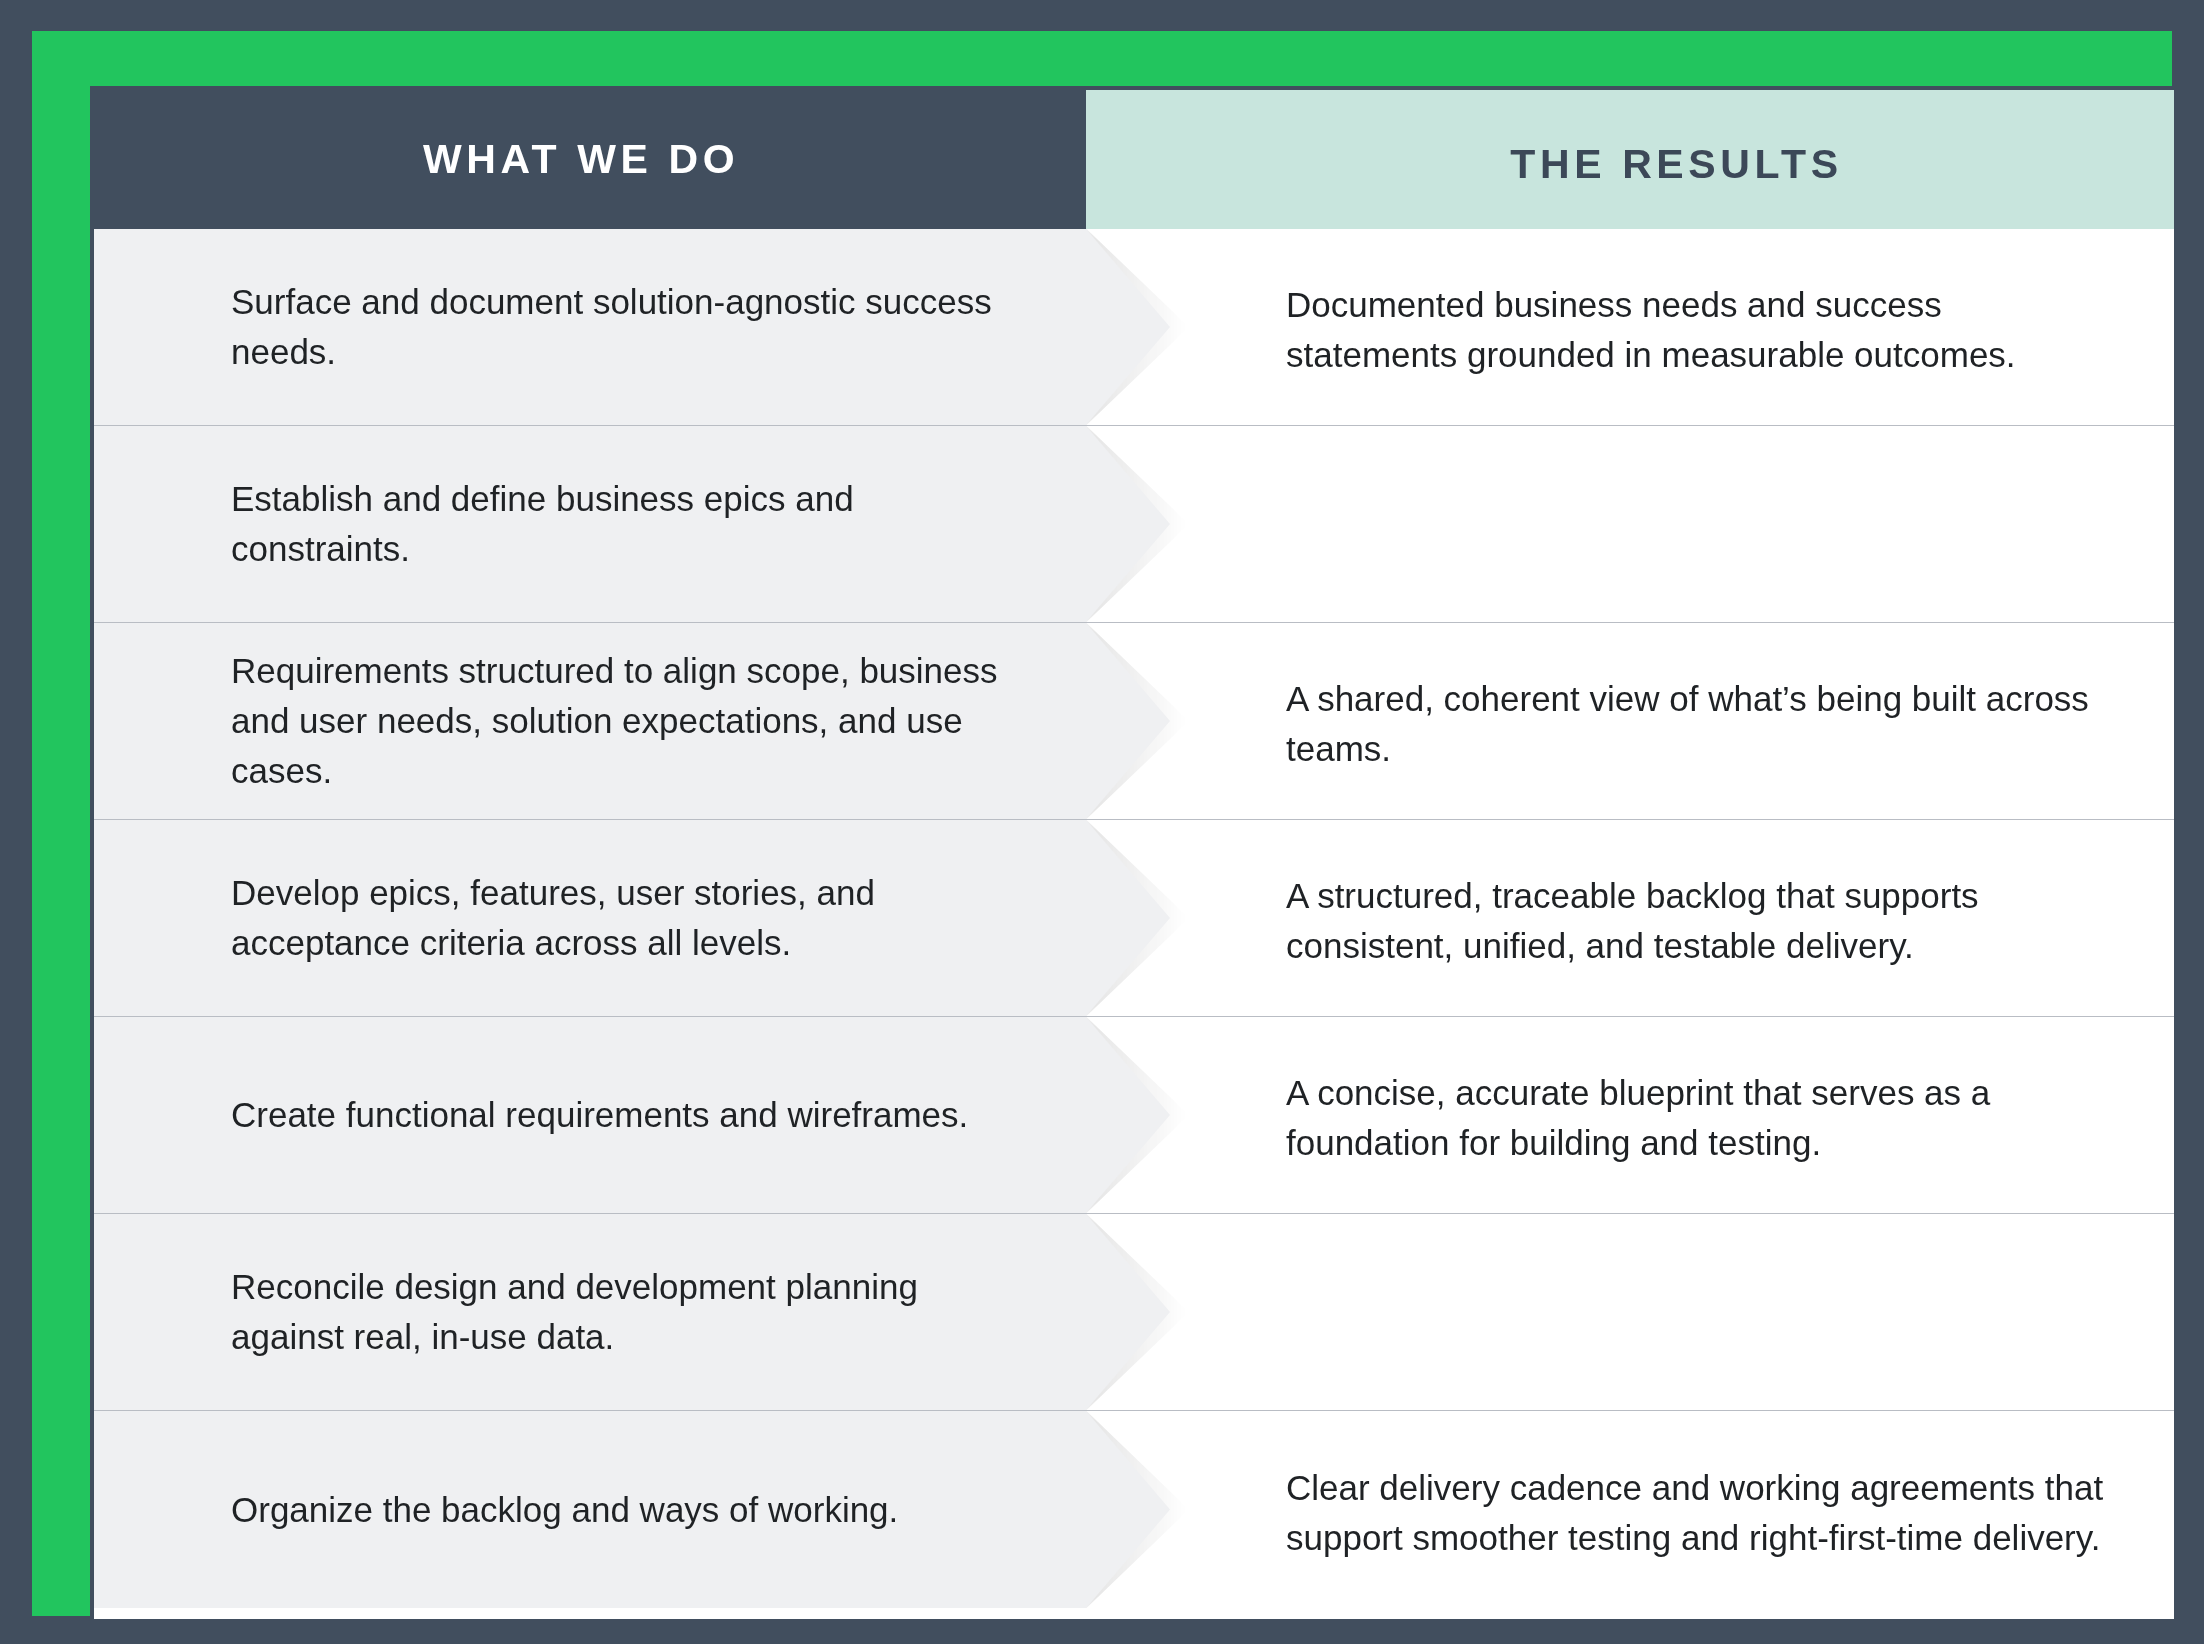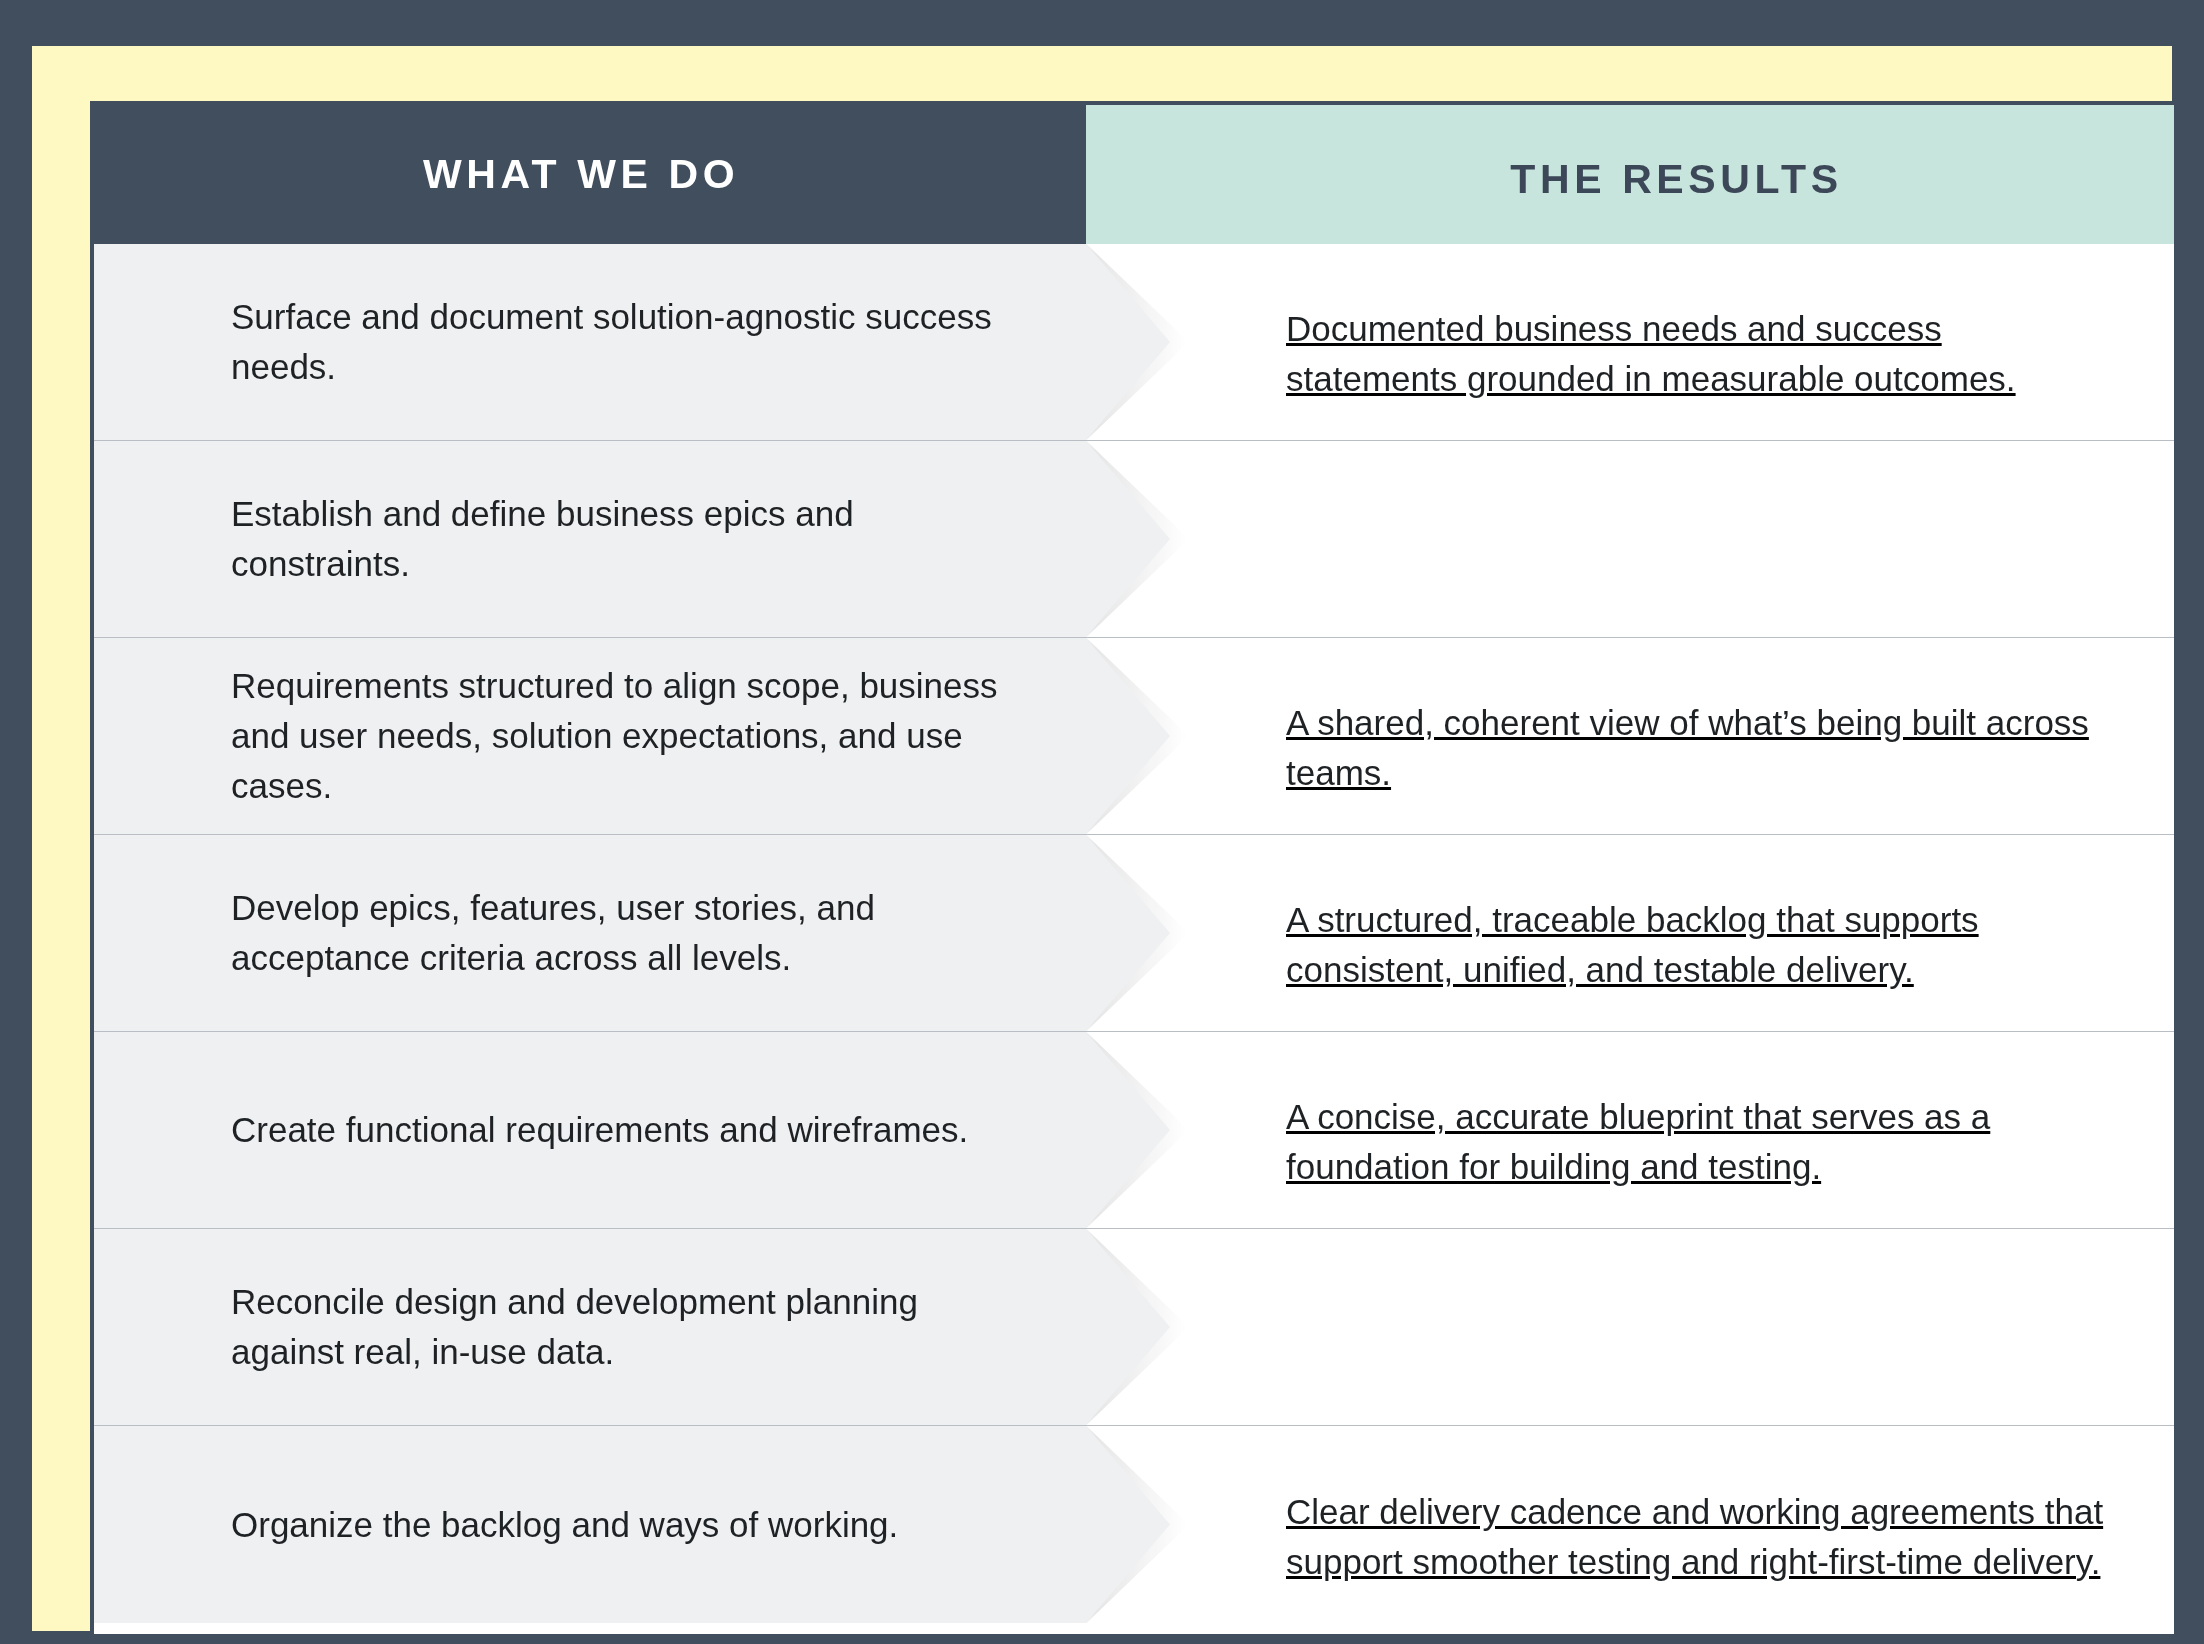--- a/index.html
+++ b/index.html
@@ -22,23 +22,22 @@
     height: 1645px;
     background: #414e5e;
     box-sizing: border-box;
   }
   .white-mat {
     position: absolute;
     left: 32px;
     top: 31px;
     width: 2140px;
     height: 1585px;
-    background: #fef9c3;
-    box-sizing: border-box;
-    margin-top: 15px;
+    background: #22c55e;
+    box-sizing: border-box;
   }
 
   
   .table-wrap {
     position: absolute;
     left: 58px;
     top: 55px;
     width: 2088px;
     height: 1537px;
     border: 4.6px solid #414e5e;
@@ -135,28 +134,27 @@
   .cell-left-text {
     display: block;
     padding-left: 137px;
     padding-right: 158px;
     color: #1f2225;
     font-size: 35px;
     line-height: 1.42;
   }
   .cell-right {
     position: absolute;
-    left: 1076px; top: 12px;
+    left: 1076px; top: 3px;
     right: 0;
     height: 100%;
     display: flex;
     align-items: center;
     box-sizing: border-box;
     z-index: 2;
-    text-decoration: underline;
   }
   .cell-right-text {
     display: block;
     padding-left: 116px;
     padding-right: 56px;
     color: #1f2225;
     font-size: 35px;
     line-height: 1.42;
   }
 </style>

